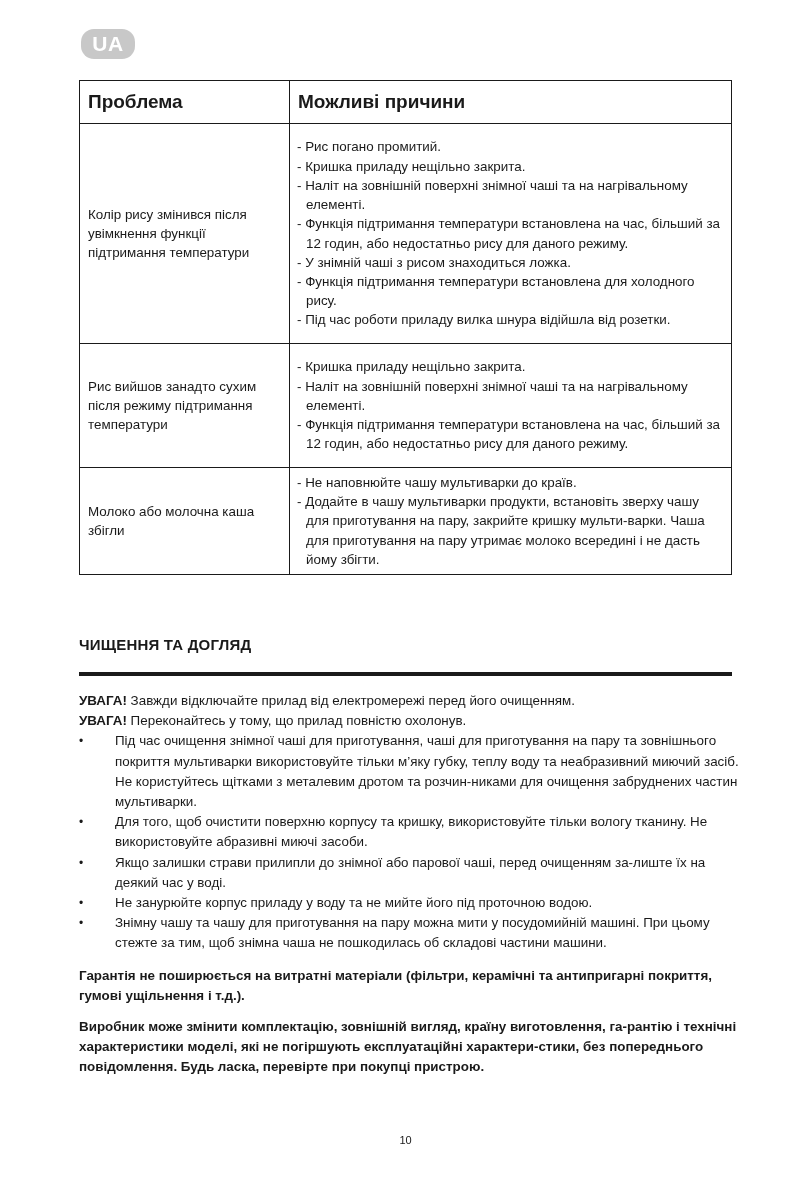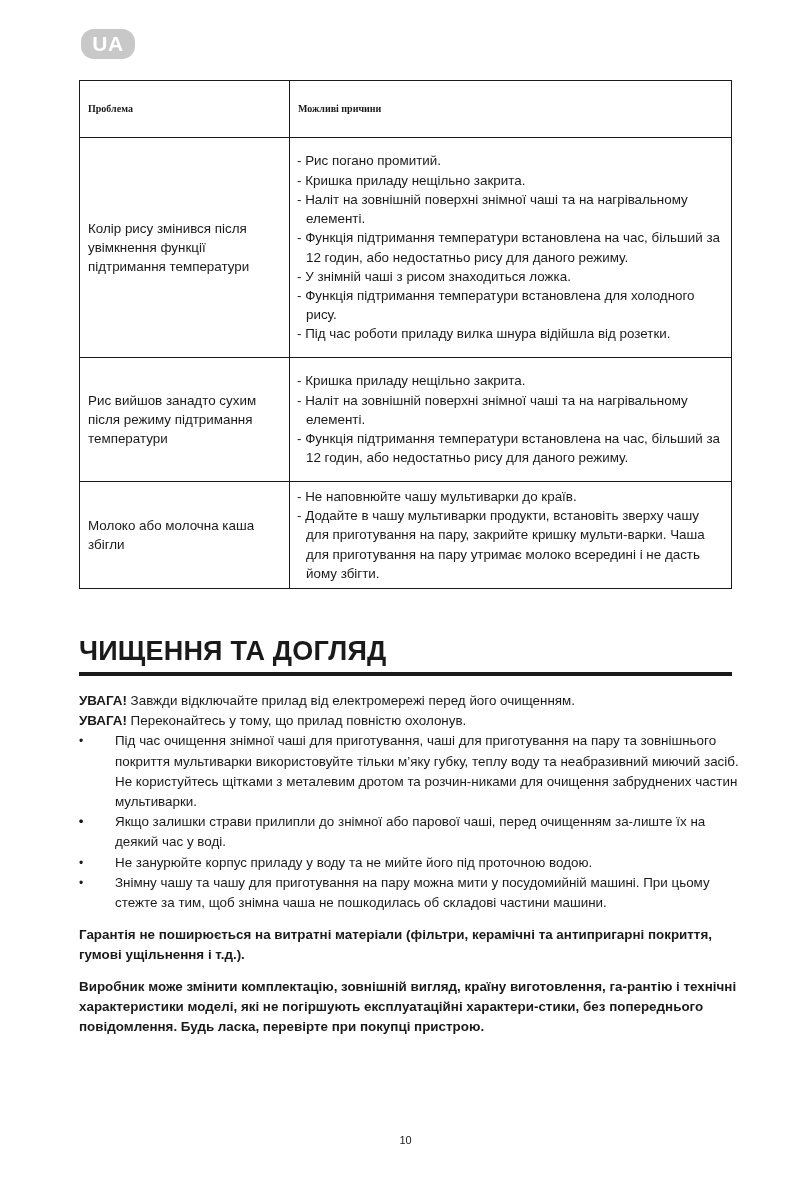--- a/index.html
+++ b/index.html
@@ -16,29 +16,29 @@
     letter-spacing: 0.5px;
   }
   table.trouble {
     position: absolute; left: 79px; top: 80px; width: 653px;
     border-collapse: collapse; font-size: 13.4px; line-height: 19.2px;
   }
   table.trouble td, table.trouble th {
     border: 1px solid #1a1a1a; vertical-align: middle; text-align: left;
   }
   table.trouble th {
-    font-weight: bold; height: 26px; padding: 15px 8px; font-size: 10px; font-family: Liberation Serif, serif;
+    font-weight: bold; height: 26px; padding: 8px 8px; font-size: 19px;
   }
   table.trouble td { padding: 4px 8px 4px 8px; }
   table.trouble td.c1 { width: 193px; }
   table.trouble td.c2 { padding-left: 7px; padding-top: 5px; padding-bottom: 5px; }
   .cause { padding-left: 9px; text-indent: -9px; }
   .section-title {
     position: absolute; left: 79px; top: 636px;
-    font-size: 27px; font-weight: bold; letter-spacing: 0.2px;
+    font-size: 15px; font-weight: bold; letter-spacing: 0.2px;
   }
   .section-rule {
     position: absolute; left: 79px; top: 672px; width: 653px; height: 4px;
     background: #1a1a1a;
   }
   .body-text {
     position: absolute; left: 79px; top: 691px; width: 660px;
     font-size: 13.4px; line-height: 20.2px;
   }
   .warn-label { font-weight: bold; }
@@ -98,21 +98,21 @@
 </table>
 
 <div class="section-title">ЧИЩЕННЯ ТА ДОГЛЯД</div>
 <div class="section-rule"></div>
 
 <div class="body-text">
   <div><span class="warn-label">УВАГА!</span><span> Завжди відключайте прилад від електромережі перед його очищенням.</span></div>
   <div><span class="warn-label">УВАГА!</span><span> Переконайтесь у тому, що прилад повністю охолонув.</span></div>
 
   <div class="bullet"><span class="dot">•</span><span>Під час очищення знімної чаші для приготування, чаші для приготування на пару та зовнішнього покриття мультиварки використовуйте тільки м’яку губку, теплу воду та неабразивний миючий засіб. Не користуйтесь щітками з металевим дротом та розчин-никами для очищення забруднених частин мультиварки.</span></div>
-  <div class="bullet"><span class="dot">•</span></div>
+  <div class="bullet"><span class="dot">•</span><span>Для того, щоб очистити поверхню корпусу та кришку, використовуйте тільки вологу тканину. Не використовуйте абразивні миючі засоби.</span></div>
   <div class="bullet"><span class="dot">•</span><span>Якщо залишки страви прилипли до знімної або парової чаші, перед очищенням за-лиште їх на деякий час у воді.</span></div>
   <div class="bullet"><span class="dot">•</span><span>Не занурюйте корпус приладу у воду та не мийте його під проточною водою.</span></div>
   <div class="bullet"><span class="dot">•</span><span>Знімну чашу та чашу для приготування на пару можна мити у посудомийній машині. При цьому стежте за тим, щоб знімна чаша не пошкодилась об складові частини машини.</span></div>
 
   <div class="bold-para">Гарантія не поширюється на витратні матеріали (фільтри, керамічні та антипригарні покриття, гумові ущільнення і т.д.).</div>
   <div class="bold-para">Виробник може змінити комплектацію, зовнішній вигляд, країну виготовлення, га-рантію і технічні характеристики моделі, які не погіршують експлуатаційні характери-стики, без попереднього повідомлення. Будь ласка, перевірте при покупці пристрою.</div>
 </div>
 
 <div class="page-number">10</div>
 

